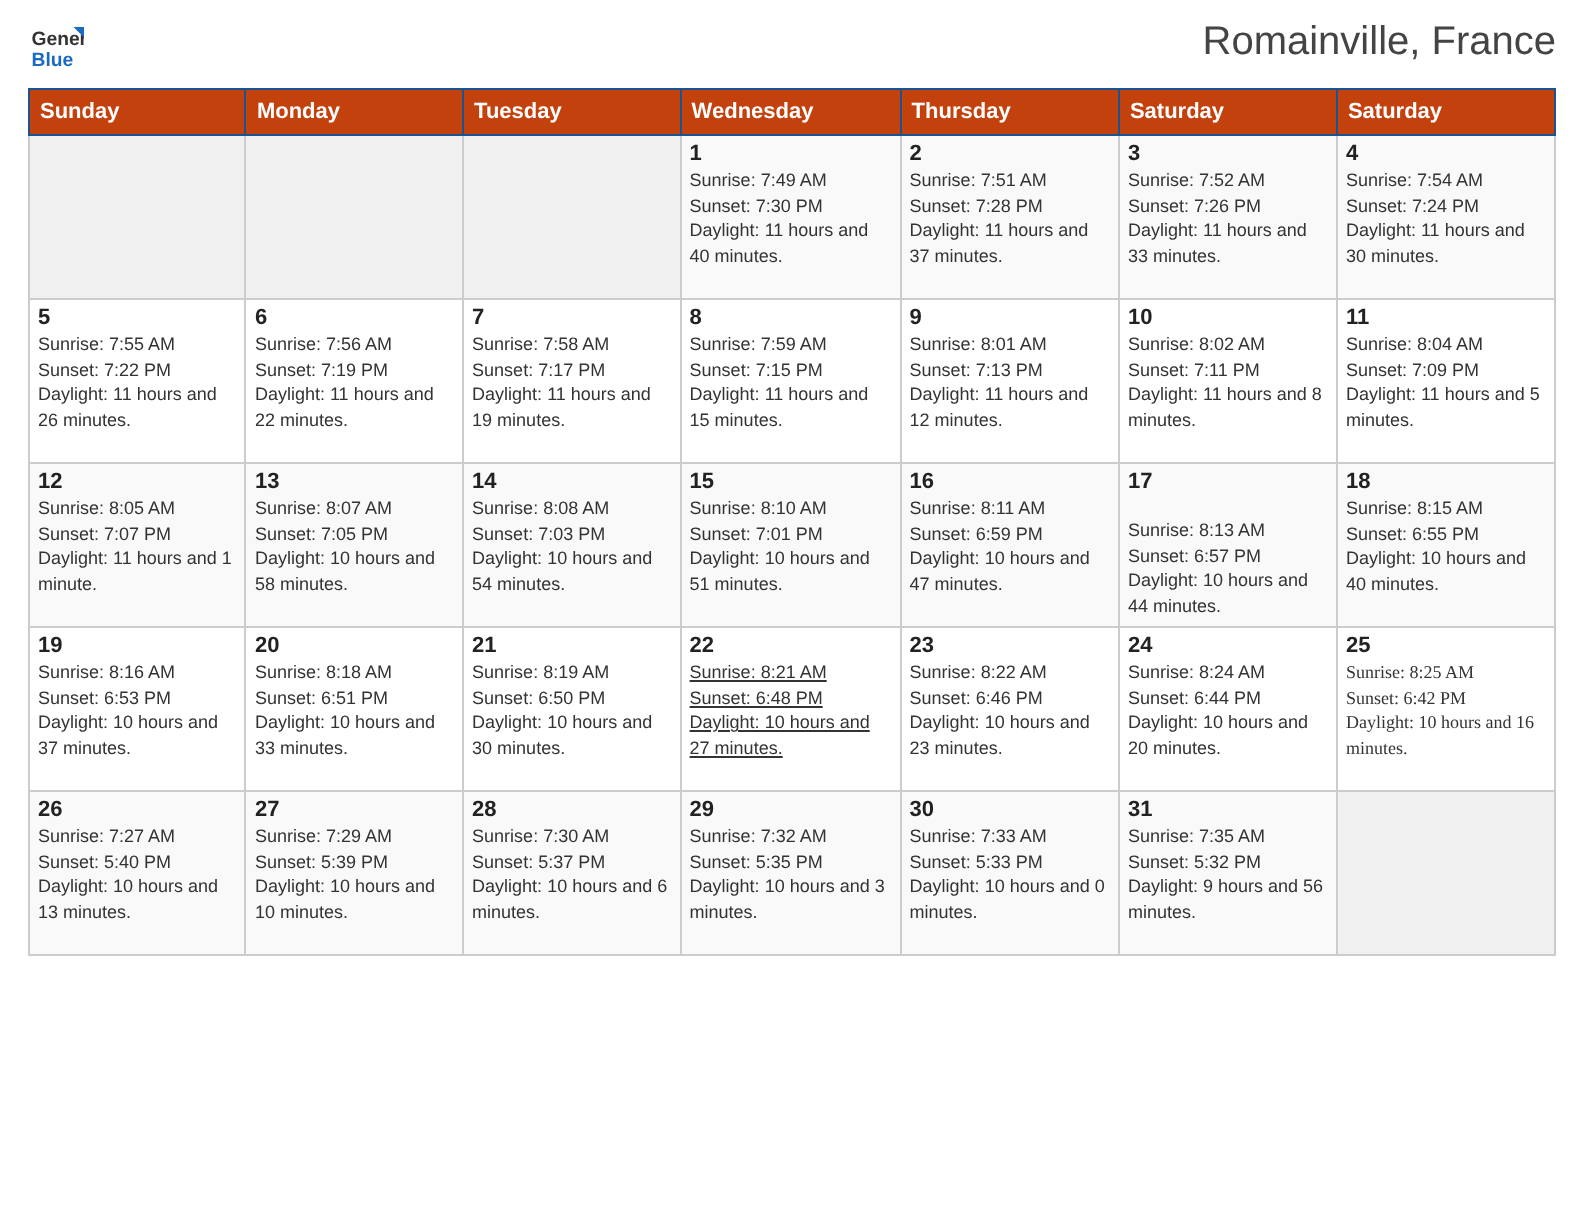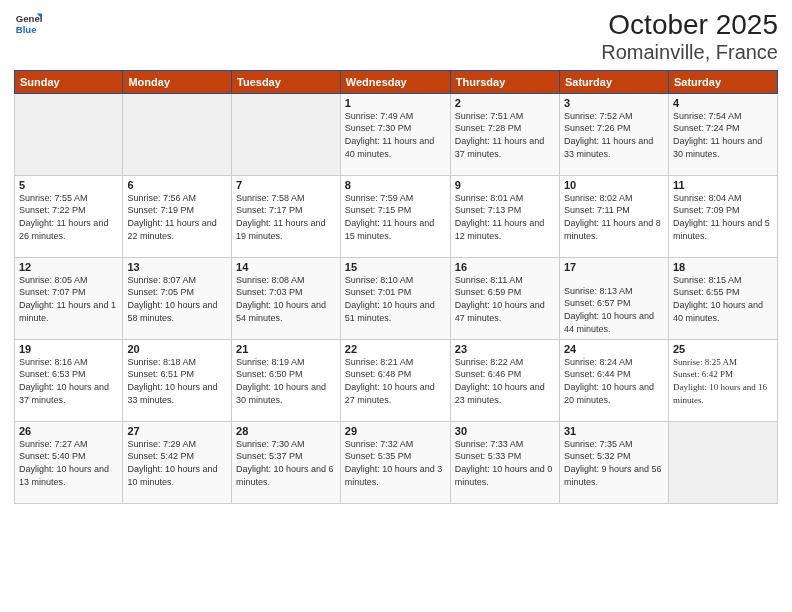--- a/index.html
+++ b/index.html
@@ -97,21 +97,20 @@
   <div class="header">
     <div class="logo">
       <svg class="logo-icon" viewBox="0 0 32 32">
         <rect x="0" y="0" width="32" height="32" fill="none"></rect>
         <text x="2" y="14" font-size="11" font-weight="bold" fill="#333" font-family="Arial">General</text>
         <text x="2" y="26" font-size="11" font-weight="bold" fill="#1a6bbf" font-family="Arial">Blue</text>
         <polygon points="26,4 32,4 32,10" fill="#1a6bbf"></polygon>
       </svg>
     </div>
     <div class="title-block">
-      <div class="month-title">October 2025</div>
       <div class="location">Romainville, France</div>
     </div>
   </div>
 
   <table class="calendar">
     <thead>
       <tr>
         <th>Sunday</th>
         <th>Monday</th>
         <th>Tuesday</th>
@@ -253,21 +252,21 @@
 Daylight: 10 hours and 33 minutes.</div>
           </td>
           <td>
             <span class="day-num">21</span>
             <div class="day-info" style="white-space: pre-line;">Sunrise: 8:19 AM
 Sunset: 6:50 PM
 Daylight: 10 hours and 30 minutes.</div>
           </td>
           <td>
             <span class="day-num">22</span>
-            <div class="day-info" style="white-space: pre-line;">Sunrise: 8:21 AM
+            <div class="day-info" style="white-space: pre-line; text-decoration: underline;">Sunrise: 8:21 AM
 Sunset: 6:48 PM
 Daylight: 10 hours and 27 minutes.</div>
           </td>
           <td>
             <span class="day-num">23</span>
             <div class="day-info" style="white-space: pre-line;">Sunrise: 8:22 AM
 Sunset: 6:46 PM
 Daylight: 10 hours and 23 minutes.</div>
           </td>
           <td>
@@ -286,21 +285,21 @@
         <tr>
           <td>
             <span class="day-num">26</span>
             <div class="day-info" style="white-space: pre-line;">Sunrise: 7:27 AM
 Sunset: 5:40 PM
 Daylight: 10 hours and 13 minutes.</div>
           </td>
           <td>
             <span class="day-num">27</span>
             <div class="day-info" style="white-space: pre-line;">Sunrise: 7:29 AM
-Sunset: 5:42 PM
+Sunset: 5:39 PM
 Daylight: 10 hours and 10 minutes.</div>
           </td>
           <td>
             <span class="day-num">28</span>
             <div class="day-info" style="white-space: pre-line;">Sunrise: 7:30 AM
 Sunset: 5:37 PM
 Daylight: 10 hours and 6 minutes.</div>
           </td>
           <td>
             <span class="day-num">29</span>

